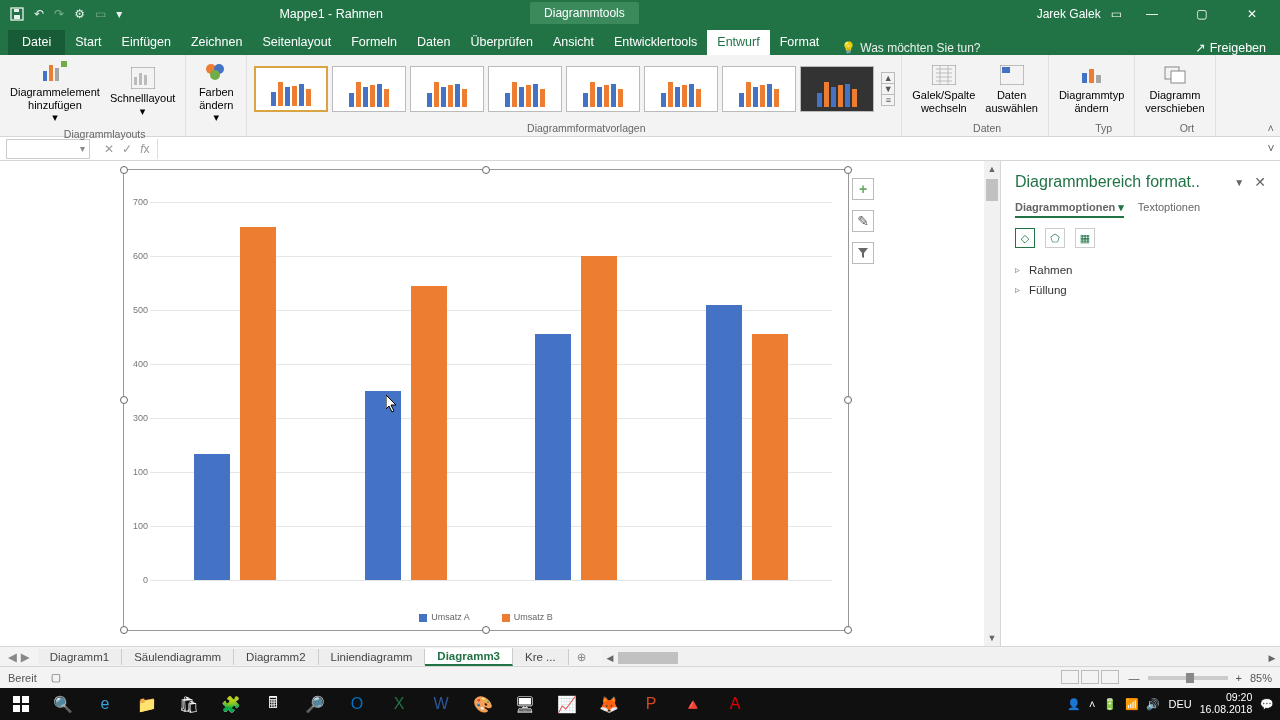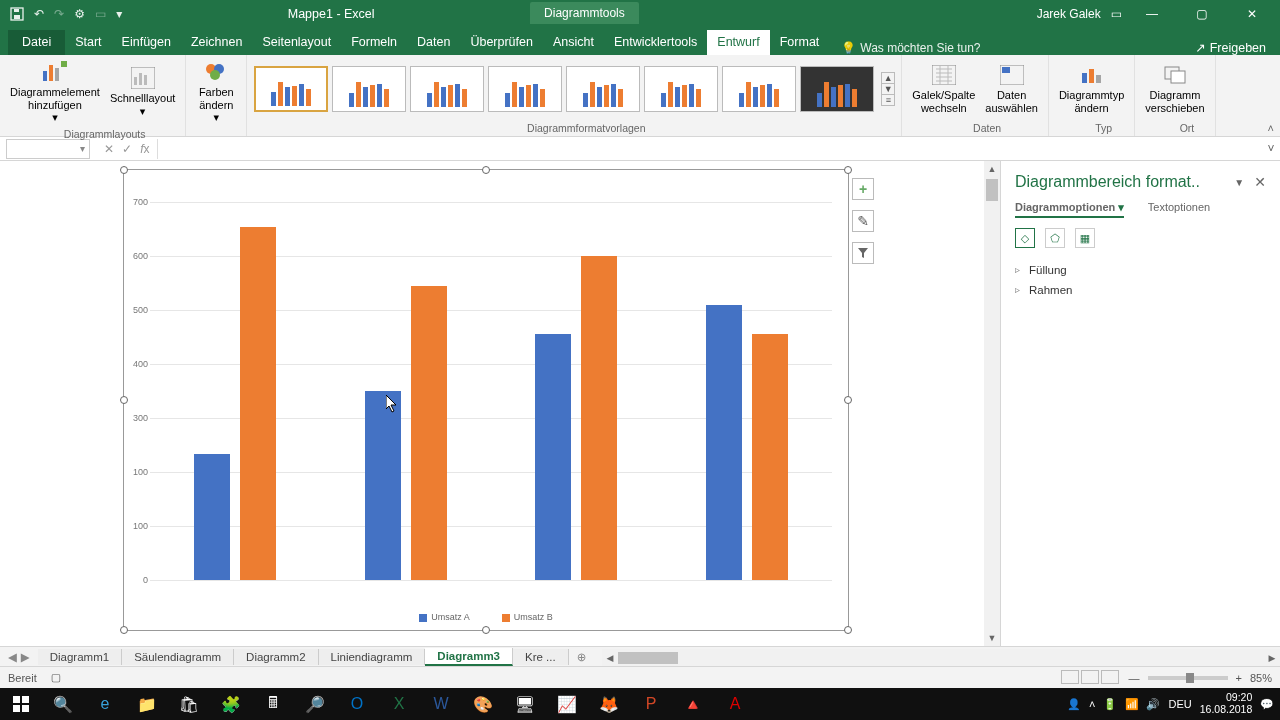--- a/index.html
+++ b/index.html
@@ -78,21 +78,21 @@
 .v-scroll .arrow, .h-scroll .arrow { height: 16px; width: 16px; display: flex; align-items: center; justify-content: center; color: #666; font-size: 9px; cursor: pointer; }
 .v-scroll .thumb { margin: 0 2px; background: #c1c1c1; }
 .h-scroll { position: absolute; left: 602px; right: 0; bottom: 0; height: 17px; background: #f1f1f1; display: flex; align-items: center; }
 .h-scroll .track { flex: 1; height: 12px; position: relative; }
 .h-scroll .thumb { height: 12px; background: #c1c1c1; }
 
 
 .format-pane { width: 280px; border-left: 1px solid #d6d6d6; padding: 12px 14px 8px 14px; background: #fff; }
 .format-pane h3 { font-size: 16px; font-weight: normal; color: #217346; display: flex; align-items: center; justify-content: space-between; }
 .format-pane .close { color: #666; font-size: 14px; cursor: pointer; }
-.fp-tabs { display: flex; gap: 24px; margin-top: 10px; font-size: 11px; }
+.fp-tabs { display: flex; gap: 14px; margin-top: 10px; font-size: 11px; }
 .fp-tabs span { color: #666; cursor: pointer; }
 .fp-tabs .active { color: #217346; font-weight: bold; border-bottom: 2px solid #217346; padding-bottom: 2px; }
 .fp-icons { display: flex; gap: 10px; margin-top: 10px; }
 .fp-icons div { width: 20px; height: 20px; border: 1px solid #ccc; cursor: pointer; display:flex; align-items:center; justify-content:center; color:#217346; font-size:11px; }
 .fp-icons .sel { border-color: #217346; }
 .fp-section { margin-top: 12px; font-size: 11.5px; color: #333; }
 .fp-section .item { padding: 4px 0 4px 14px; cursor: pointer; position: relative; }
 .fp-section .item::before { content: "▹"; position: absolute; left: 0; color: #888; font-size: 10px; }
 
 
@@ -129,21 +129,21 @@
           <rect x="4" y="8" width="6" height="4" fill="#fff"></rect>
           <rect x="4" y="2" width="5" height="3" fill="#fff"></rect>
         </svg>
     </span>
     <span>↶</span>
     <span class="disabled">↷</span>
     <span>⚙</span>
     <span class="disabled">▭</span>
     <span>▾</span>
   </div>
-  <div class="title-center"><span>Mappe1 - Excel</span></div>
+  <div class="title-center"><span>Mappe1 - Rahmen</span></div>
   <div class="context-tab">Diagrammtools</div>
   <div style="flex:1"></div>
   <div class="title-right">
     <span>Jarek Galek</span>
     <span>▭</span>
     <div class="win-btn">—</div>
     <div class="win-btn">▢</div>
     <div class="win-btn">✕</div>
   </div>
 </div>
@@ -449,22 +449,22 @@
     <div class="fp-tabs">
       <span class="active"><span>Diagrammoptionen</span> ▾</span>
       <span>Textoptionen</span>
     </div>
     <div class="fp-icons">
       <div class="sel">◇</div>
       <div>⬠</div>
       <div>▦</div>
     </div>
     <div class="fp-section">
+      <div class="item">Rahmen</div>
       <div class="item">Füllung</div>
-      <div class="item">Rahmen</div>
     </div>
   </div>
 </div>
 
 <div style="position:relative;height:20px">
   <div class="sheet-tabs">
     <div class="nav">
         <span>◀</span>
         <span>▶</span>
       </div>

